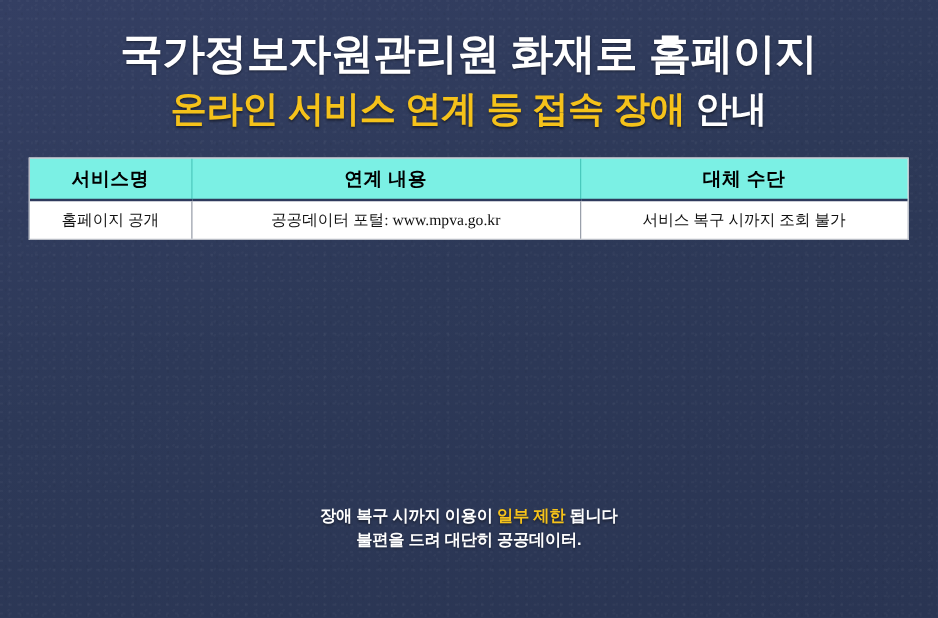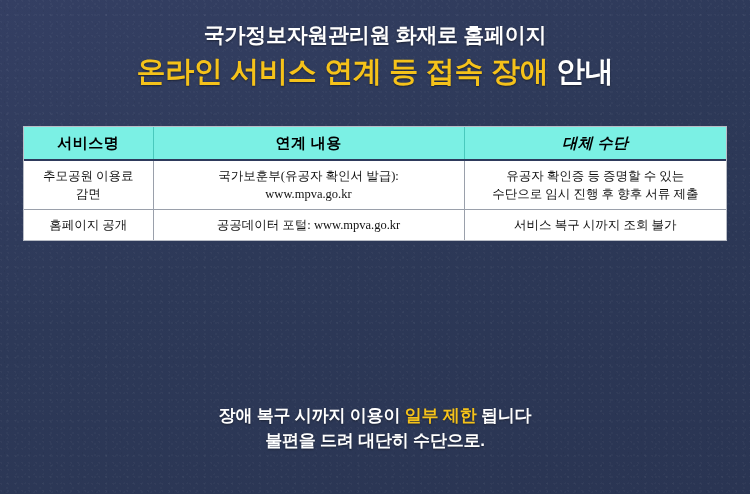--- a/index.html
+++ b/index.html
@@ -36,21 +36,21 @@
   
   .title-block {
     width: 100%;
     text-align: center;
     margin-top: 22px;
     line-height: 1.28;
     user-select: none;
   }
   .title-line1 {
     display: block;
-    font-size: 21px;
+    font-size: 34px;
     font-weight: bold;
     color: #ffffff;
     letter-spacing: -0.3px;
     text-shadow: 0 1px 2px rgba(0,0,0,0.45);
   }
   .title-line2 {
     display: block;
     font-size: 29px;
     font-weight: bold;
     letter-spacing: -0.3px;
@@ -89,21 +89,21 @@
     background: #7bf0e4;
     color: #000000;
     font-size: 15px;
     font-weight: bold;
     height: 30px;
     text-align: center;
     border-right: 1px solid #49c9bd;
     border-bottom: 2px solid #2e3a5c;
     letter-spacing: 0.5px;
   }
-  table.notice-table th:last-child { border-right: none; font-style: italic; }
+  table.notice-table th:last-child { border-right: none; }
 
   table.notice-table td {
     color: #111111;
     font-size: 12.5px;
     text-align: center;
     vertical-align: middle;
     padding: 6px 5px;
     border-right: 1px solid #9aa0ab;
     border-top: 1px solid #9aa0ab;
     line-height: 1.45;
@@ -125,21 +125,21 @@
     position: absolute;
     left: 0;
     right: 0;
     top: 404px;
     text-align: center;
     line-height: 1.45;
     user-select: none;
   }
   .footer-line {
     display: block;
-    font-size: 17px;
+    font-size: 13px;
     font-weight: bold;
     color: #ffffff;
     letter-spacing: -0.2px;
     text-shadow: 0 1px 2px rgba(0,0,0,0.40);
   }
   .footer-hl { color: #f5c21a; }
 </style>
 </head>
 <body>
 
@@ -160,45 +160,31 @@
       <thead>
         <tr>
           <th>서비스명</th>
           <th>연계 내용</th>
           <th>대체 수단</th>
         </tr>
       </thead>
       <tbody>
 
 
-        <tr>
-          <td>
-            <span class="cell-line">추모공원 이용료</span>
-            <span class="cell-line">감면</span>
-          </td>
-          <td>
-            <span class="cell-line">국가보훈부(유공자 확인서 발급):</span>
-            <span class="cell-line">www.mpva.go.kr</span>
-          </td>
-          <td>
-            <span class="cell-line">유공자 확인증 등 증명할 수 있는</span>
-            <span class="cell-line">수단으로 임시 진행 후 향후 서류 제출</span>
-          </td>
-        </tr>
 
 
         <tr>
           <td>홈페이지 공개</td>
           <td>공공데이터 포털: www.mpva.go.kr</td>
           <td>서비스 복구 시까지 조회 불가</td>
         </tr>
 
 
       </tbody>
     </table>
   </div>
 
   <div class="footer-block">
     <span class="footer-line"><span>장애 복구 시까지 이용이 </span><span class="footer-hl">일부 제한</span><span> 됩니다</span></span>
-    <span class="footer-line">불편을 드려 대단히 수단으로.</span>
+    <span class="footer-line">불편을 드려 대단히 공공데이터.</span>
   </div>
 
 </div>
 
 </body></html>

